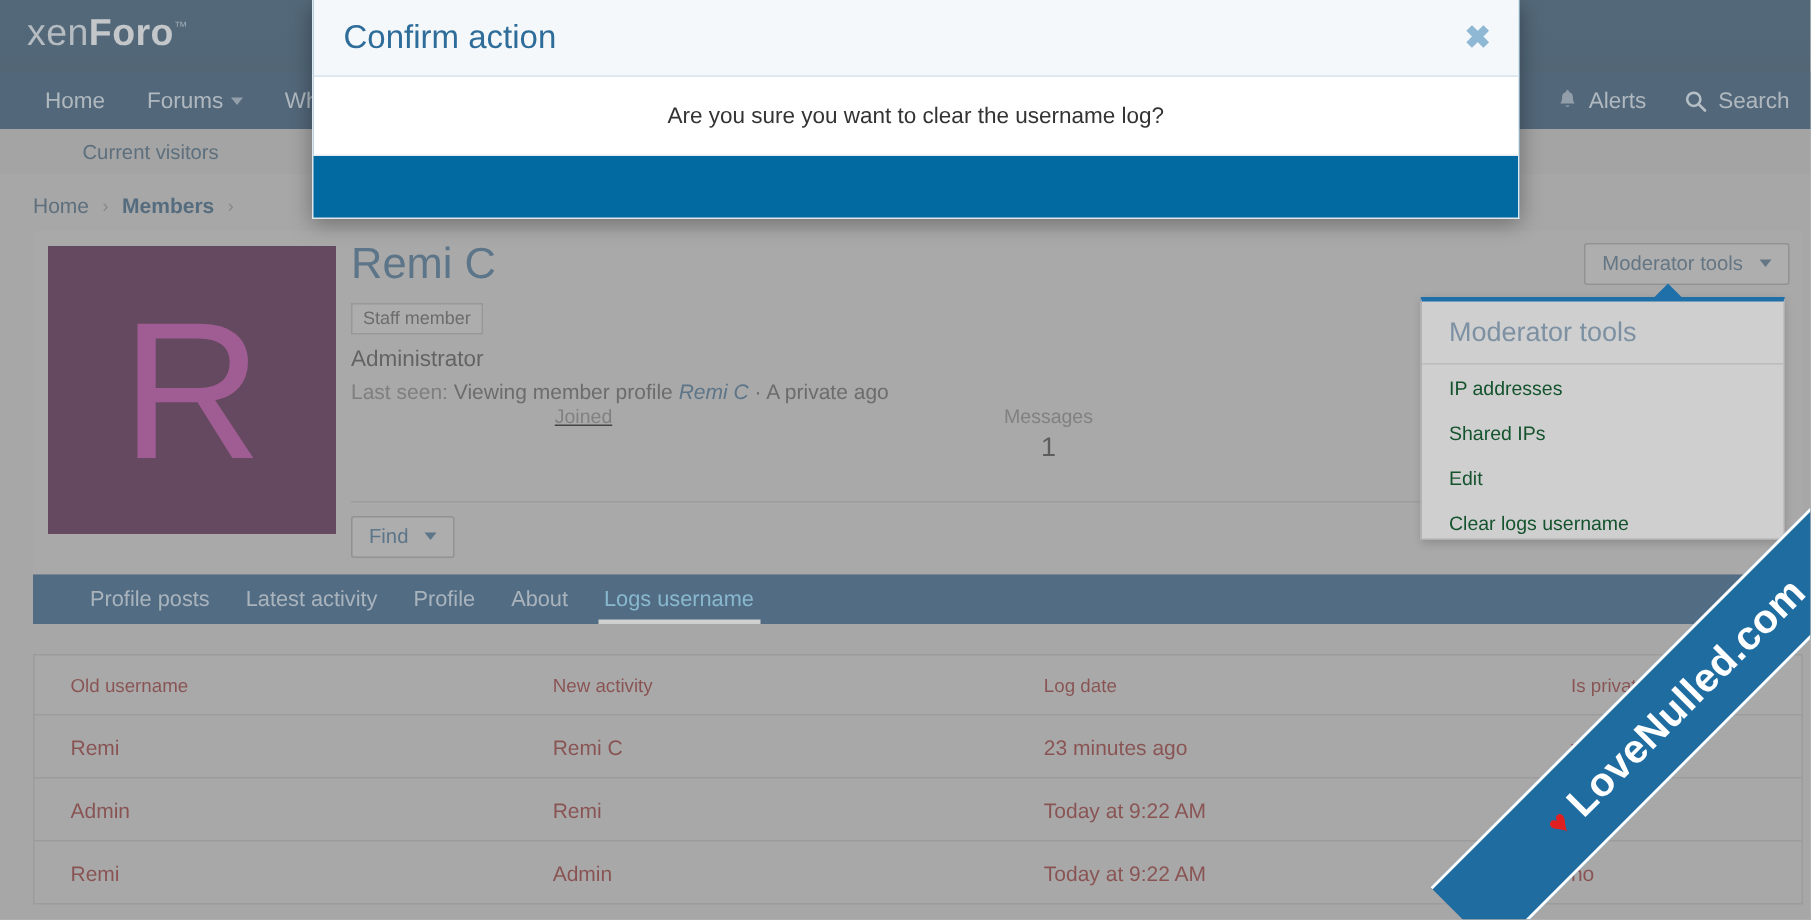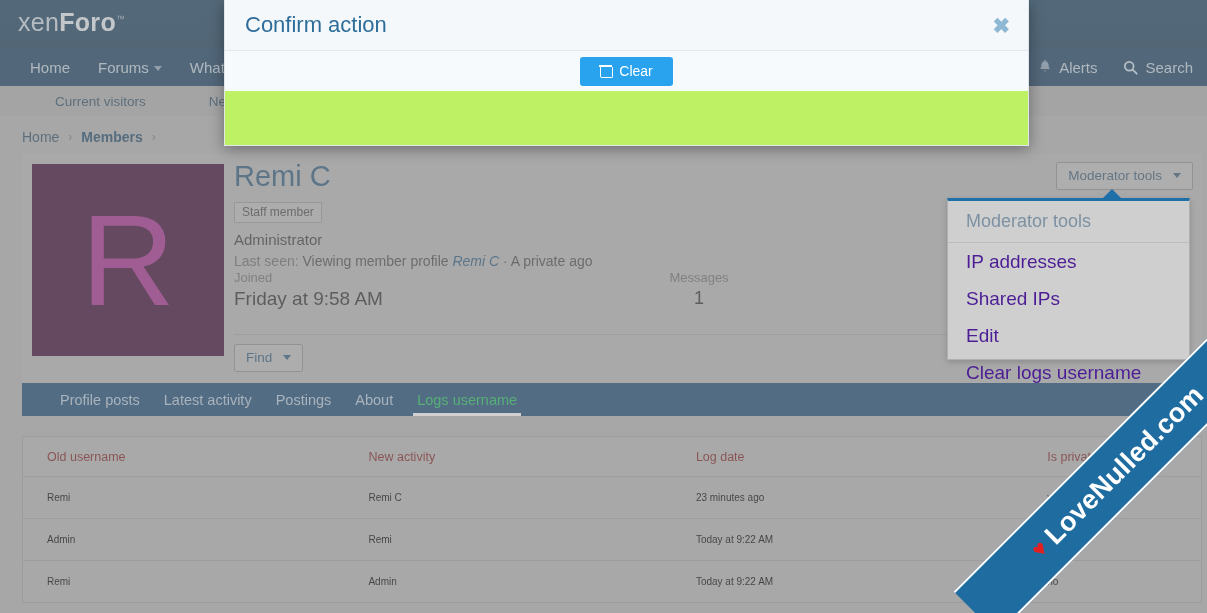--- a/index.html
+++ b/index.html
@@ -76,21 +76,21 @@
   .ptitle { color: #3a3a3a; font-size: 15px; margin-top: 8px; }
   .plast { color: #4a4a4a; font-size: 14px; margin-top: 5px; }
   .plast .muted { color: #6c6c6c; }
   .plast .lnk { color: #2e5a7c; font-style: italic; }
 
   .stat-row {
     position: absolute; left: 212px; top: 116px; width: 930px; height: 56px;
     display: flex;
   }
   .stat { flex: 1; text-align: center; }
-  .stat.first { text-align: left; }
+  .stat.first { text-align: center; text-decoration: underline; }
   .stat-label { color: #6f6f6f; font-size: 13px; }
   .stat-value { color: #2f2f2f; font-size: 18px; margin-top: 3px; }
   .stat.first .stat-value { font-size: 19px; }
 
   .divider { position: absolute; left: 212px; top: 180px; width: 930px; height: 1px; background: #a3a3a3; }
 
   .findbtn {
     position: absolute; left: 234px; top: 344px;
     border: 1px solid #8f8f8f; background: rgba(255,255,255,0.10);
     color: #2e5a7c; font-size: 13.5px; padding: 5px 11px 6px;
@@ -107,35 +107,35 @@
   .modbtn .caret { border-top-color: #3b5a74; }
 
   
   .tabbar {
     position: absolute; left: 22px; top: 383px; width: 1180px; height: 33px;
     background: #1b4974; display: flex; align-items: flex-end; padding-left: 26px;
   }
   .tab {
     color: #b7cadb; font-size: 14.5px; padding: 0 12px 8px; position: relative;
   }
-  .tab.active { color: #22c55e; text-align: right; }
+  .tab.active { color: #7dd3fc; text-align: right; }
   .tab.active:after {
     content: ""; position: absolute; left: 8px; right: 8px; bottom: 0;
     height: 3px; background: #ffffff;
   }
 
   
   .table {
     position: absolute; left: 22px; top: 436px; width: 1180px;
     border: 1px solid #a0a0a0; border-bottom: none;
     background: rgba(255,255,255,0.03);
   }
   .trow { display: flex; height: 42px; align-items: center; border-bottom: 1px solid #a0a0a0; }
   .trow.head { height: 40px; background: rgba(255,255,255,0.05); }
-  .cell { padding-left: 24px; font-size: 10px; color: #000000; }
+  .cell { padding-left: 24px; font-size: 14px; color: #7f1d1d; }
   .trow.head .cell { font-size: 12.5px; font-weight: 400; color: #7f1d1d; }
   .c1 { width: 322px; }
   .c2 { width: 328px; }
   .c3 { width: 352px; }
   .c4 { width: 178px; }
 
   
   .dim {
     position: absolute; left: 0; top: 0; width: 1207px; height: 613px;
     background: rgba(150,150,150,0.45);
@@ -152,26 +152,26 @@
   .modmenu .arrow {
     position: absolute; top: -12px; right: 68px;
     width: 0; height: 0;
     border-left: 9px solid transparent; border-right: 9px solid transparent;
     border-bottom: 9px solid #1f6fa8;
   }
   .modmenu-title {
     color: #7d91a3; font-size: 18px; padding: 10px 18px 10px;
     border-bottom: 1px solid #bcbcbc;
   }
-  .modmenu-item { color: #4c1d95; font-size: 19px; padding: 8px 18px 7px; }
+  .modmenu-item { color: #14532d; font-size: 13px; padding: 8px 18px 7px; }
 
   
   .modal {
-    position: absolute; left: 224px; top: 0; width: 805px; height: 146px;
-    background: #bef264;
+    position: absolute; left: 208px; top: 0; width: 805px; height: 146px;
+    background: #0369a1;
     box-shadow: 0 3px 14px rgba(0,0,0,0.35);
     border: 1px solid #dfe6ec; border-top: none;
   }
   .modal-head {
     height: 51px; background: #f4f8fb; border-bottom: 1px solid #e2e9ef;
     display: flex; align-items: center; justify-content: space-between;
     padding: 0 18px 0 20px;
   }
   .modal-title { color: #2e6d99; font-size: 22px; font-weight: 400; }
   .modal-close { color: #8fb8d4; font-size: 21px; font-weight: 700; line-height: 1; }
@@ -289,21 +289,20 @@
         <span>Viewing member profile</span>
         <span class="lnk">Remi C</span>
         <span>·</span>
         <span>A private ago</span>
       </div>
     </div>
 
     <div class="stat-row">
       <div class="stat first">
         <div class="stat-label">Joined</div>
-        <div class="stat-value">Friday at 9:58 AM</div>
       </div>
       <div class="stat">
         <div class="stat-label">Messages</div>
         <div class="stat-value">1</div>
       </div>
       <div class="stat">
         <div class="stat-label">Likes</div>
         <div class="stat-value">0</div>
       </div>
     </div>
@@ -316,21 +315,21 @@
   </div>
 
   <div class="modbtn">
     <span>Moderator tools</span>
     <i class="caret"></i>
   </div>
 
   <div class="tabbar">
     <div class="tab">Profile posts</div>
     <div class="tab">Latest activity</div>
-    <div class="tab">Postings</div>
+    <div class="tab">Profile</div>
     <div class="tab">About</div>
     <div class="tab active">Logs username</div>
   </div>
 
   <div class="table">
     <div class="trow head">
       <div class="cell c1">Old username</div>
       <div class="cell c2">New activity</div>
       <div class="cell c3">Log date</div>
       <div class="cell c4">Is private</div>
@@ -364,26 +363,21 @@
     <div class="modmenu-item">Shared IPs</div>
     <div class="modmenu-item">Edit</div>
     <div class="modmenu-item">Clear logs username</div>
   </div>
 
   <div class="modal">
     <div class="modal-head">
       <div class="modal-title">Confirm action</div>
       <div class="modal-close">✖</div>
     </div>
-    <div class="modal-foot">
-      <div class="clear-btn">
-        <i class="trash"></i>
-        <span>Clear</span>
-      </div>
-    </div>
+    <div class="modal-body">Are you sure you want to clear the username log?</div>
   </div>
 
   <div class="watermark">
     <div class="wm-ribbon">
       <span class="wm-heart">♥</span>
       <span class="wm-text">LoveNulled.com</span>
     </div>
   </div>
 
 </div>

